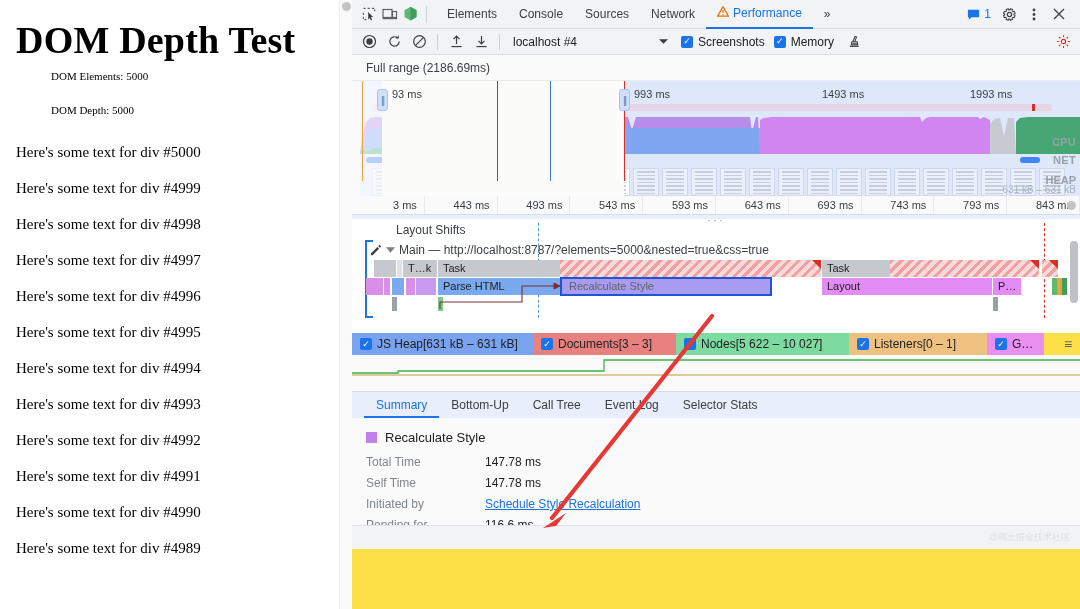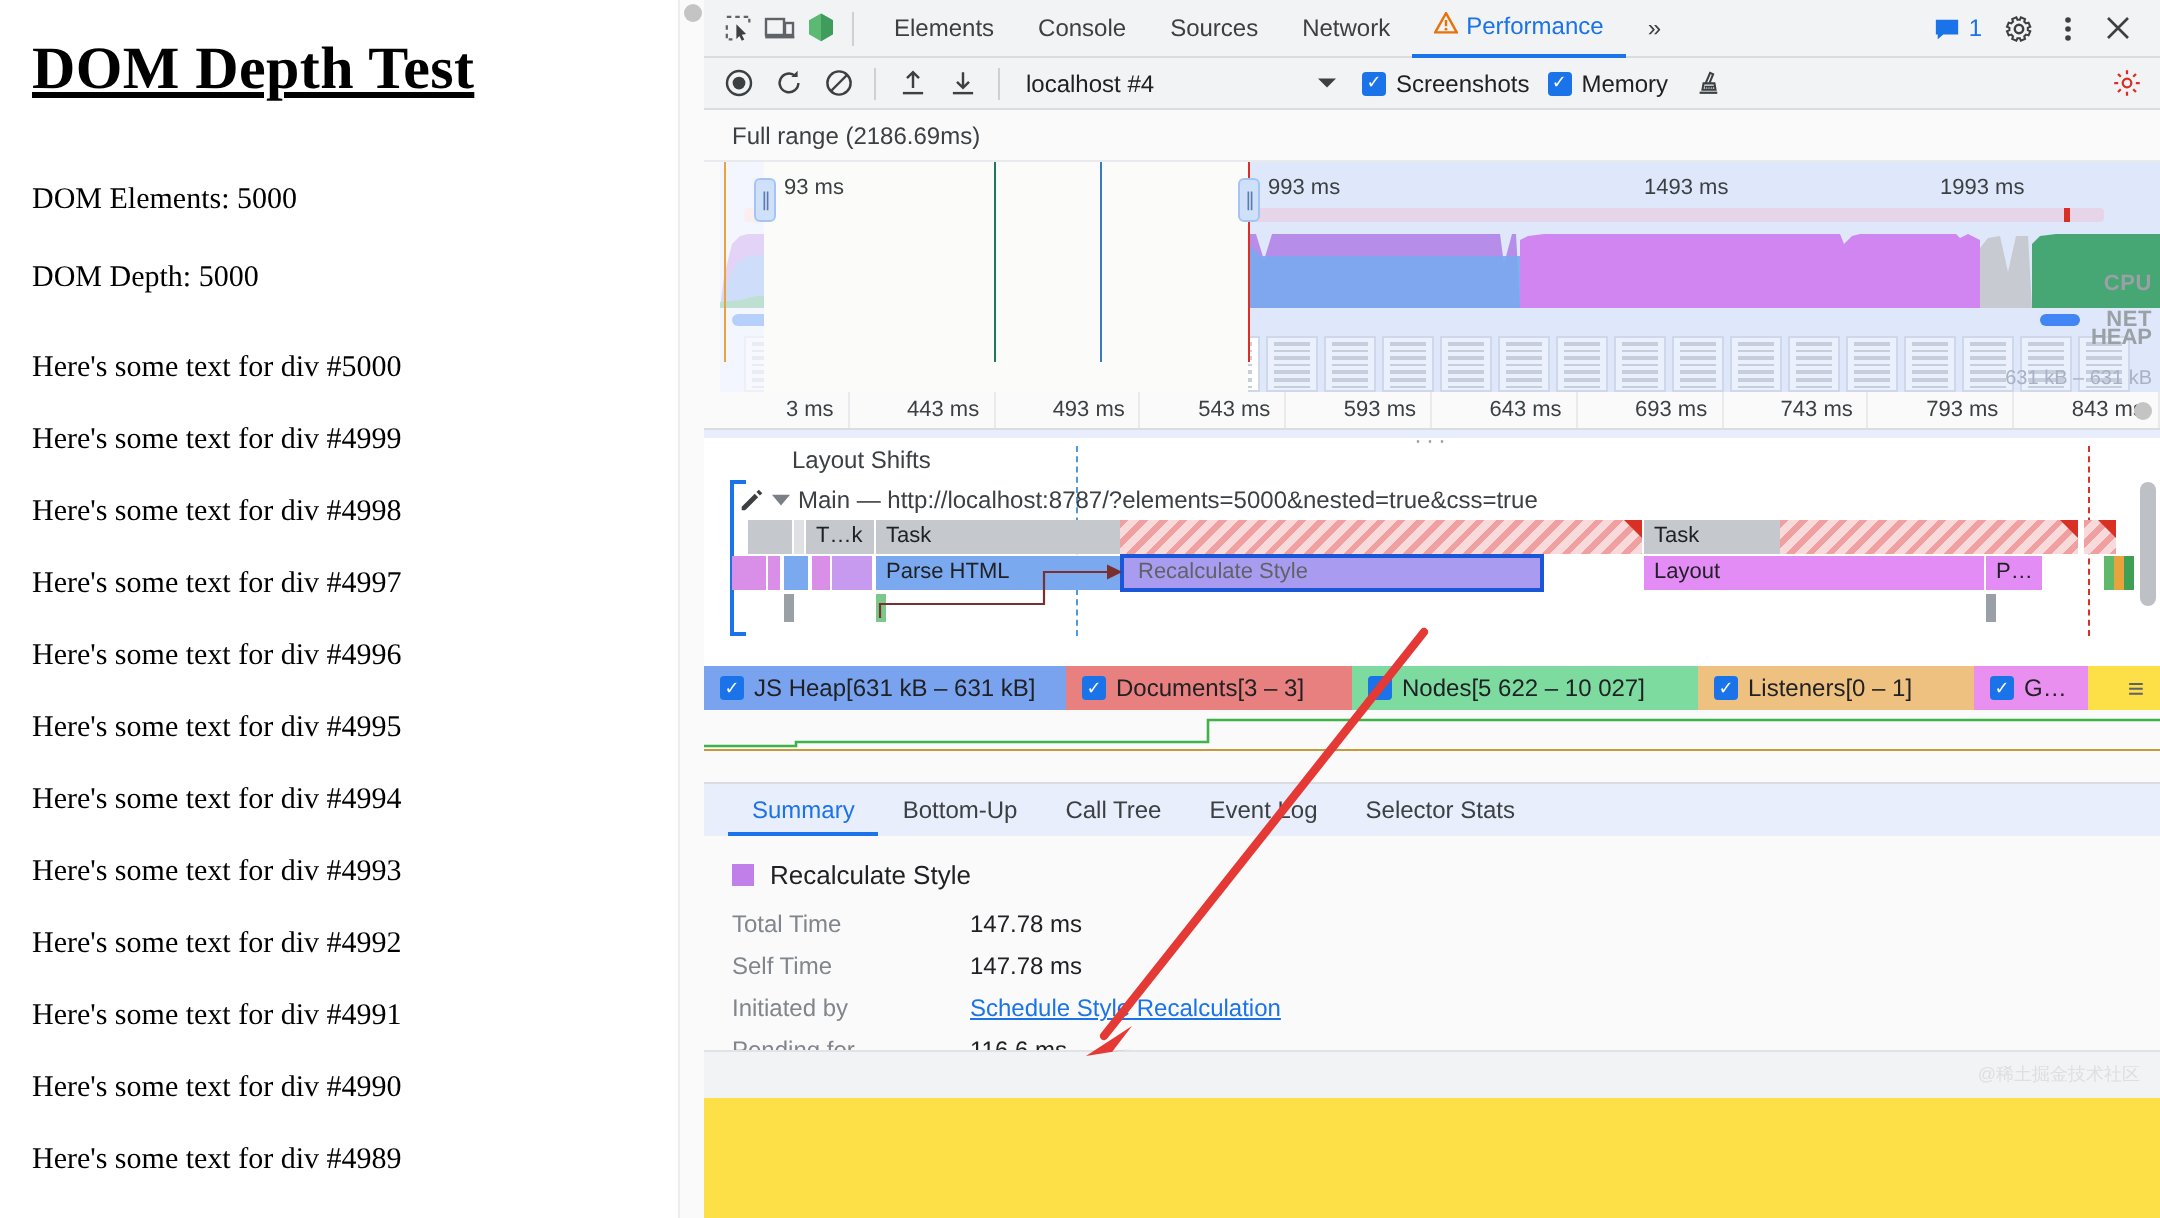--- a/index.html
+++ b/index.html
@@ -14,24 +14,24 @@
 
   
   #page-pane {
     position: absolute; left: 0; top: 0; width: 352px; height: 609px;
     background: #ffffff;
     font-family: "Liberation Serif", "DejaVu Serif", serif;
     overflow: hidden;
   }
   #page-content { padding: 8px 16px 0 16px; }
   #page-title {
-    font-size: 30px; font-weight: bold; letter-spacing: .2px;
-    margin: 10px 0 40px 0; color: #000; text-decoration: underline;
-  }
-  .page-stat { font-size: 15px; margin-bottom: 22px; color: #000; }
+    font-size: 38px; font-weight: bold; letter-spacing: .2px;
+    margin: 10px 0 8px 0; color: #000;
+  }
+  .page-stat { font-size: 11px; margin-bottom: 22px; color: #000; margin-left: 35px; }
   .page-line { font-size: 15px; margin-bottom: 19px; color: #000; white-space: nowrap; }
   #page-lines { margin-top: 28px; }
 
   #page-scrollbar {
     position: absolute; right: 0; top: 0; width: 13px; height: 609px;
     background: #fafafa; border-left: 1px solid #eee;
   }
   #page-scrollbar-thumb {
     position: absolute; left: 2px; top: 2px; width: 9px; height: 9px;
     border-radius: 50%; background: #c4c4c4;
@@ -114,21 +114,21 @@
   .cpu-lbl {
     position: absolute; right: 4px; font-size: 11px; font-weight: bold;
     color: #9aa0a6; letter-spacing: .3px;
   }
   #ov-net { position: absolute; left: 8px; top: 73px; right: 0; height: 14px; background: #dfe8fb; }
   #net-pill { position: absolute; left: 6px; top: 3px; width: 22px; height: 6px; border-radius: 3px; background: #4285f4; }
   #net-pill2 { position: absolute; right: 40px; top: 3px; width: 20px; height: 6px; border-radius: 3px; background: #4285f4; }
   #ov-films { position: absolute; left: 8px; top: 87px; right: 0; height: 28px; }
   .film { position: absolute; top: 0; width: 26px; height: 28px; border: 1px solid #cfd8ea; }
   .film i { display: block; height: 1.6px; background: #c6cedd; margin: 2px 3px; }
-  #ov-heap-lbl { position: absolute; right: 4px; bottom: 21px; font-size: 11px; font-weight: bold; color: #9aa0a6; }
+  #ov-heap-lbl { position: absolute; right: 4px; bottom: 10px; font-size: 11px; font-weight: bold; color: #9aa0a6; }
   #ov-heap-range { position: absolute; right: 4px; bottom: 1px; font-size: 10px; color: #a8b2c4; }
 
   
   #ruler {
     height: 19px; background: #fafafa; border-bottom: 1px solid #dadce0;
     position: relative; display: flex;
   }
   .tick {
     flex: 1; font-size: 11px; color: #3c4043; text-align: right;
     padding-right: 7px; line-height: 19px; border-right: 1px solid #e8eaed;

